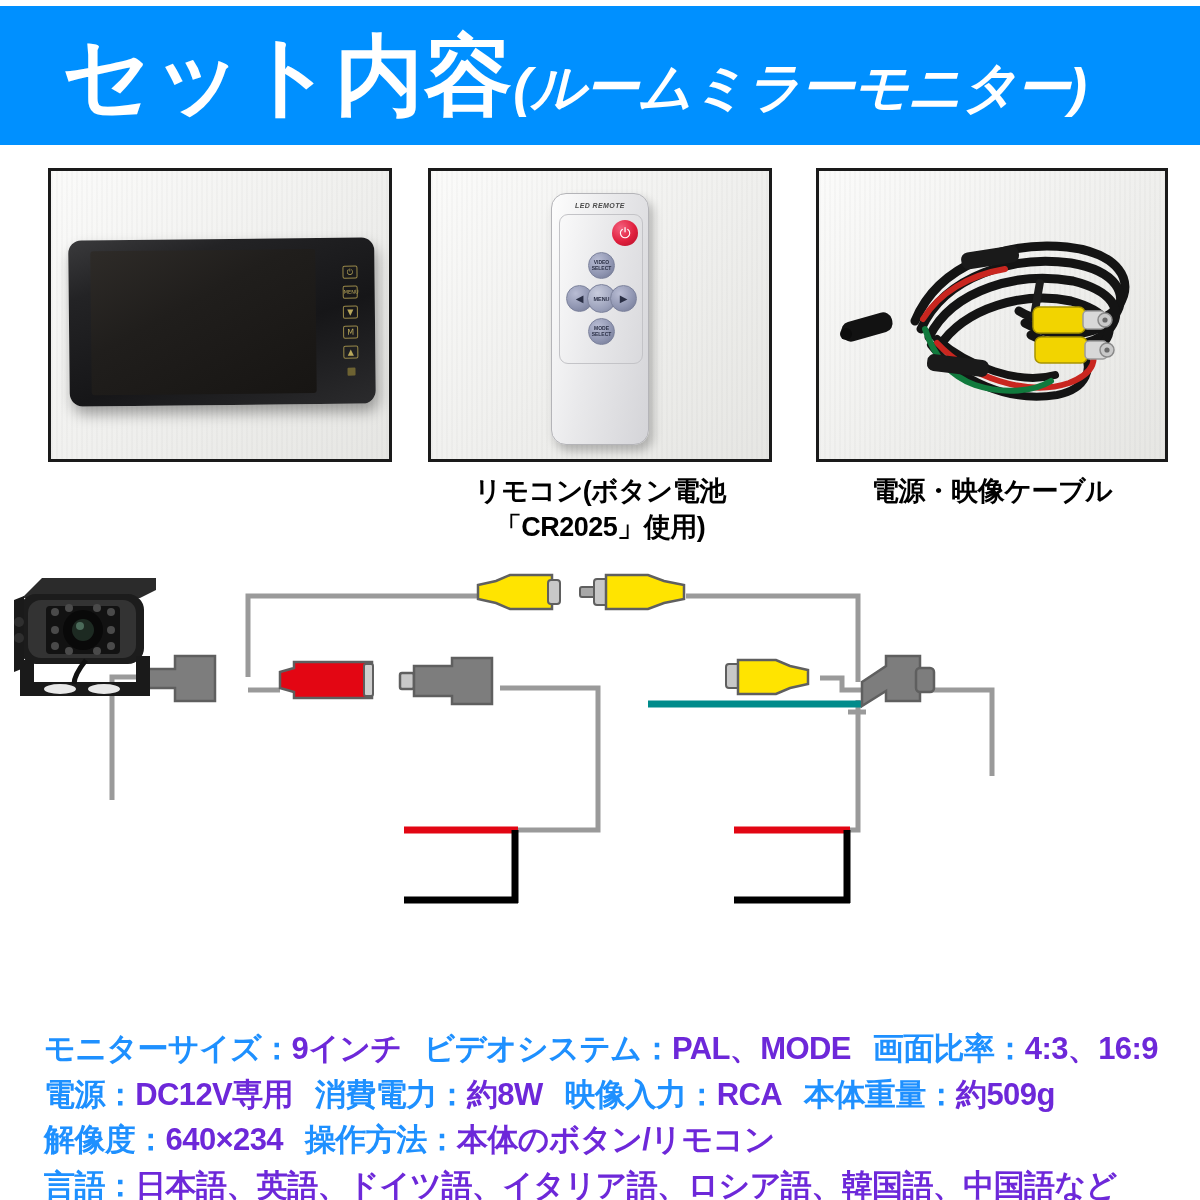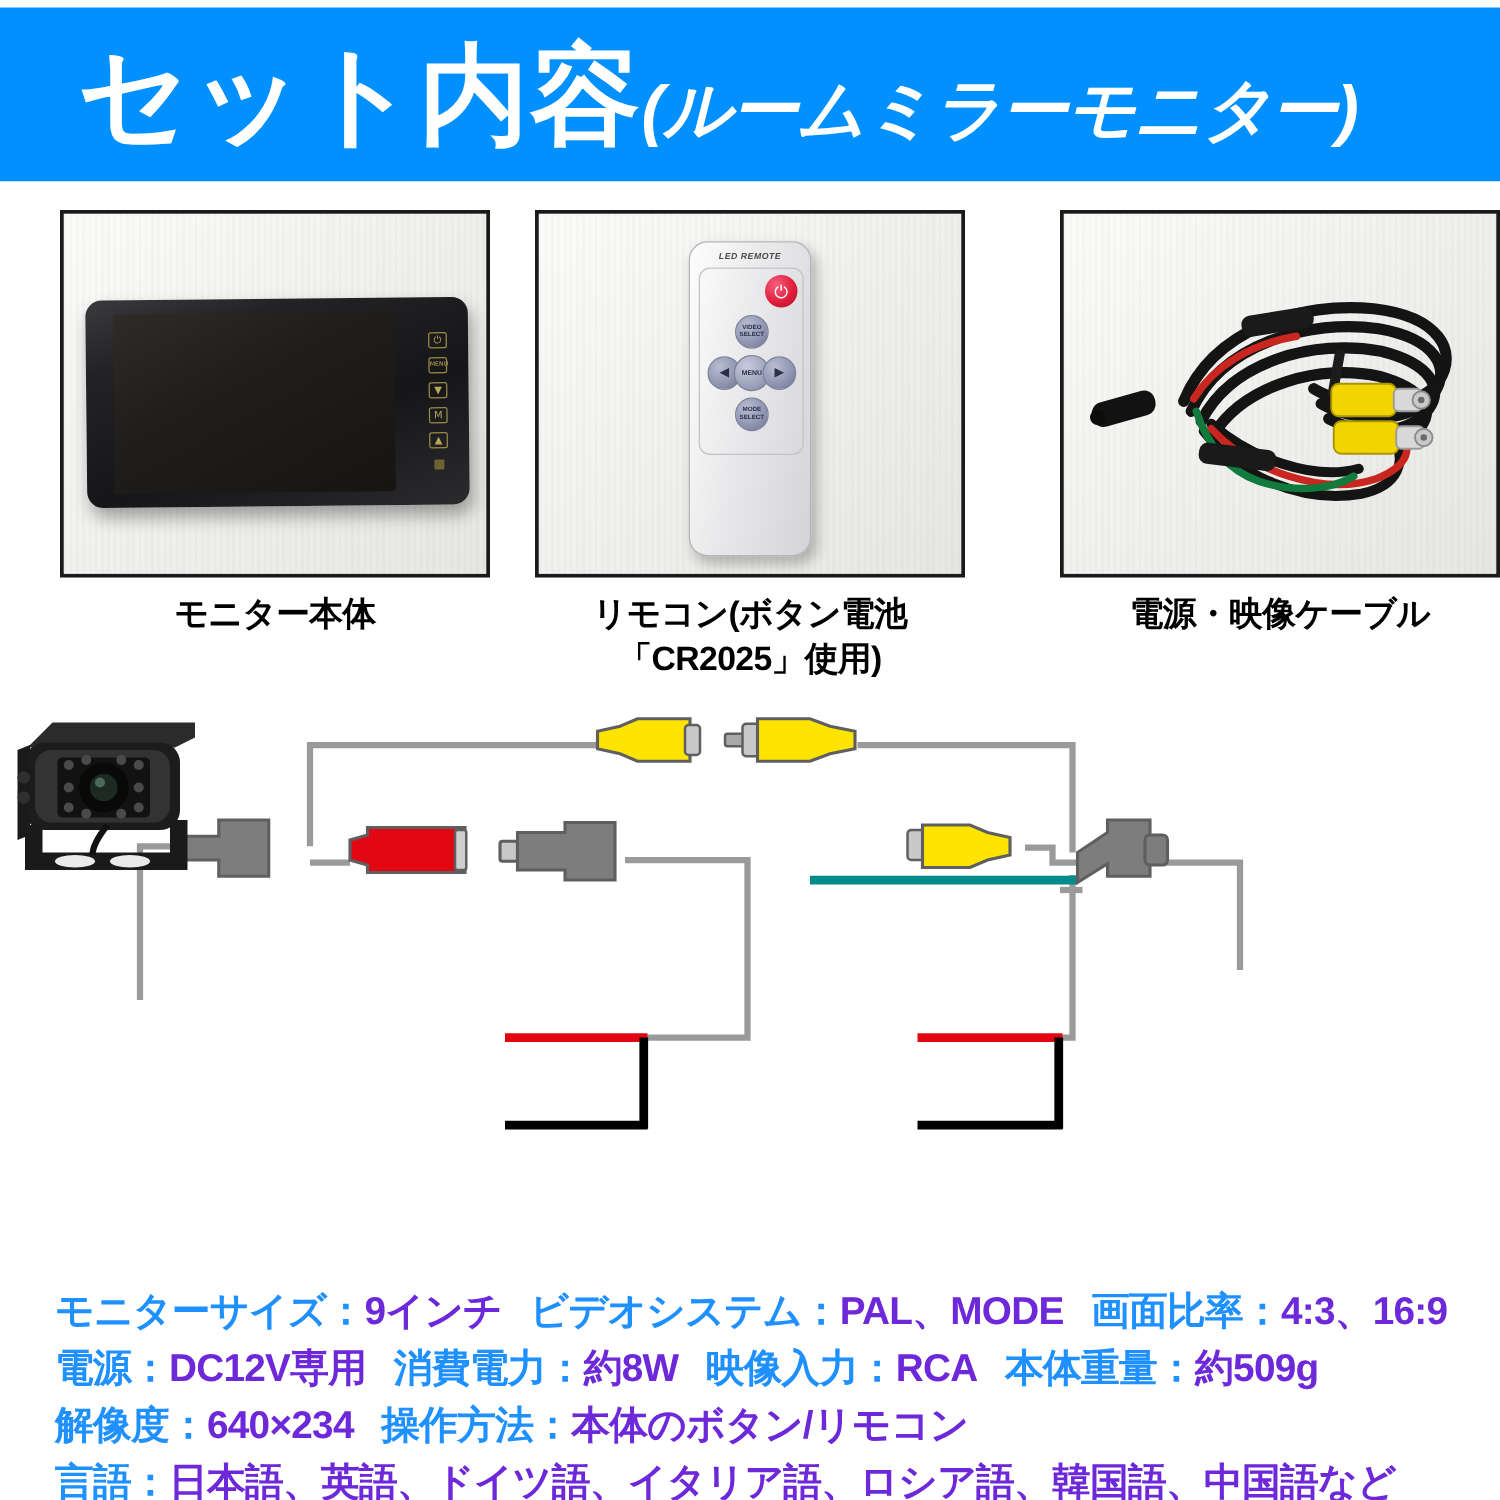--- a/index.html
+++ b/index.html
@@ -37,21 +37,21 @@
     width: 100%; height: 294px;
     position: relative; overflow: hidden;
   }
   .panel-caption {
     margin-top: 11px; text-align: center;
     font-size: 27px; font-weight: 700; color: #000; line-height: 1.34;
     letter-spacing: -0.5px;
   }
   #panel-monitor { left: 48px; width: 344px; }
   #panel-remote  { left: 428px; width: 344px; }
-  #panel-cable   { left: 848px; width: 352px; }
+  #panel-cable   { left: 816px; width: 352px; }
 
   
   .photo-bg {
     position: absolute; inset: 0;
     background:
       repeating-linear-gradient(90deg, rgba(0,0,0,0.018) 0 2px, rgba(0,0,0,0) 2px 5px),
       linear-gradient(135deg, #fbfbfa 0%, #efefed 55%, #e6e6e3 100%);
   }
 
   
@@ -158,21 +158,20 @@
           <div class="mon-btns">
             <div class="mon-btn">⏻</div>
             <div class="mon-btn" style="font-size:5px;">MENU</div>
             <div class="mon-btn">▼</div>
             <div class="mon-btn">M</div>
             <div class="mon-btn">▲</div>
             <div class="mon-ir"></div>
           </div>
         </div>
       </div>
-      <div class="panel-caption">モニター本体</div>
     </div>
 
     <div class="panel" id="panel-remote">
       <div class="panel-box">
         <div class="photo-bg"></div>
         <div class="remote">
           <div class="remote-label">LED REMOTE</div>
           <div class="remote-pad"></div>
           <div class="btn-power">⏻</div>
           <div class="dpad">

